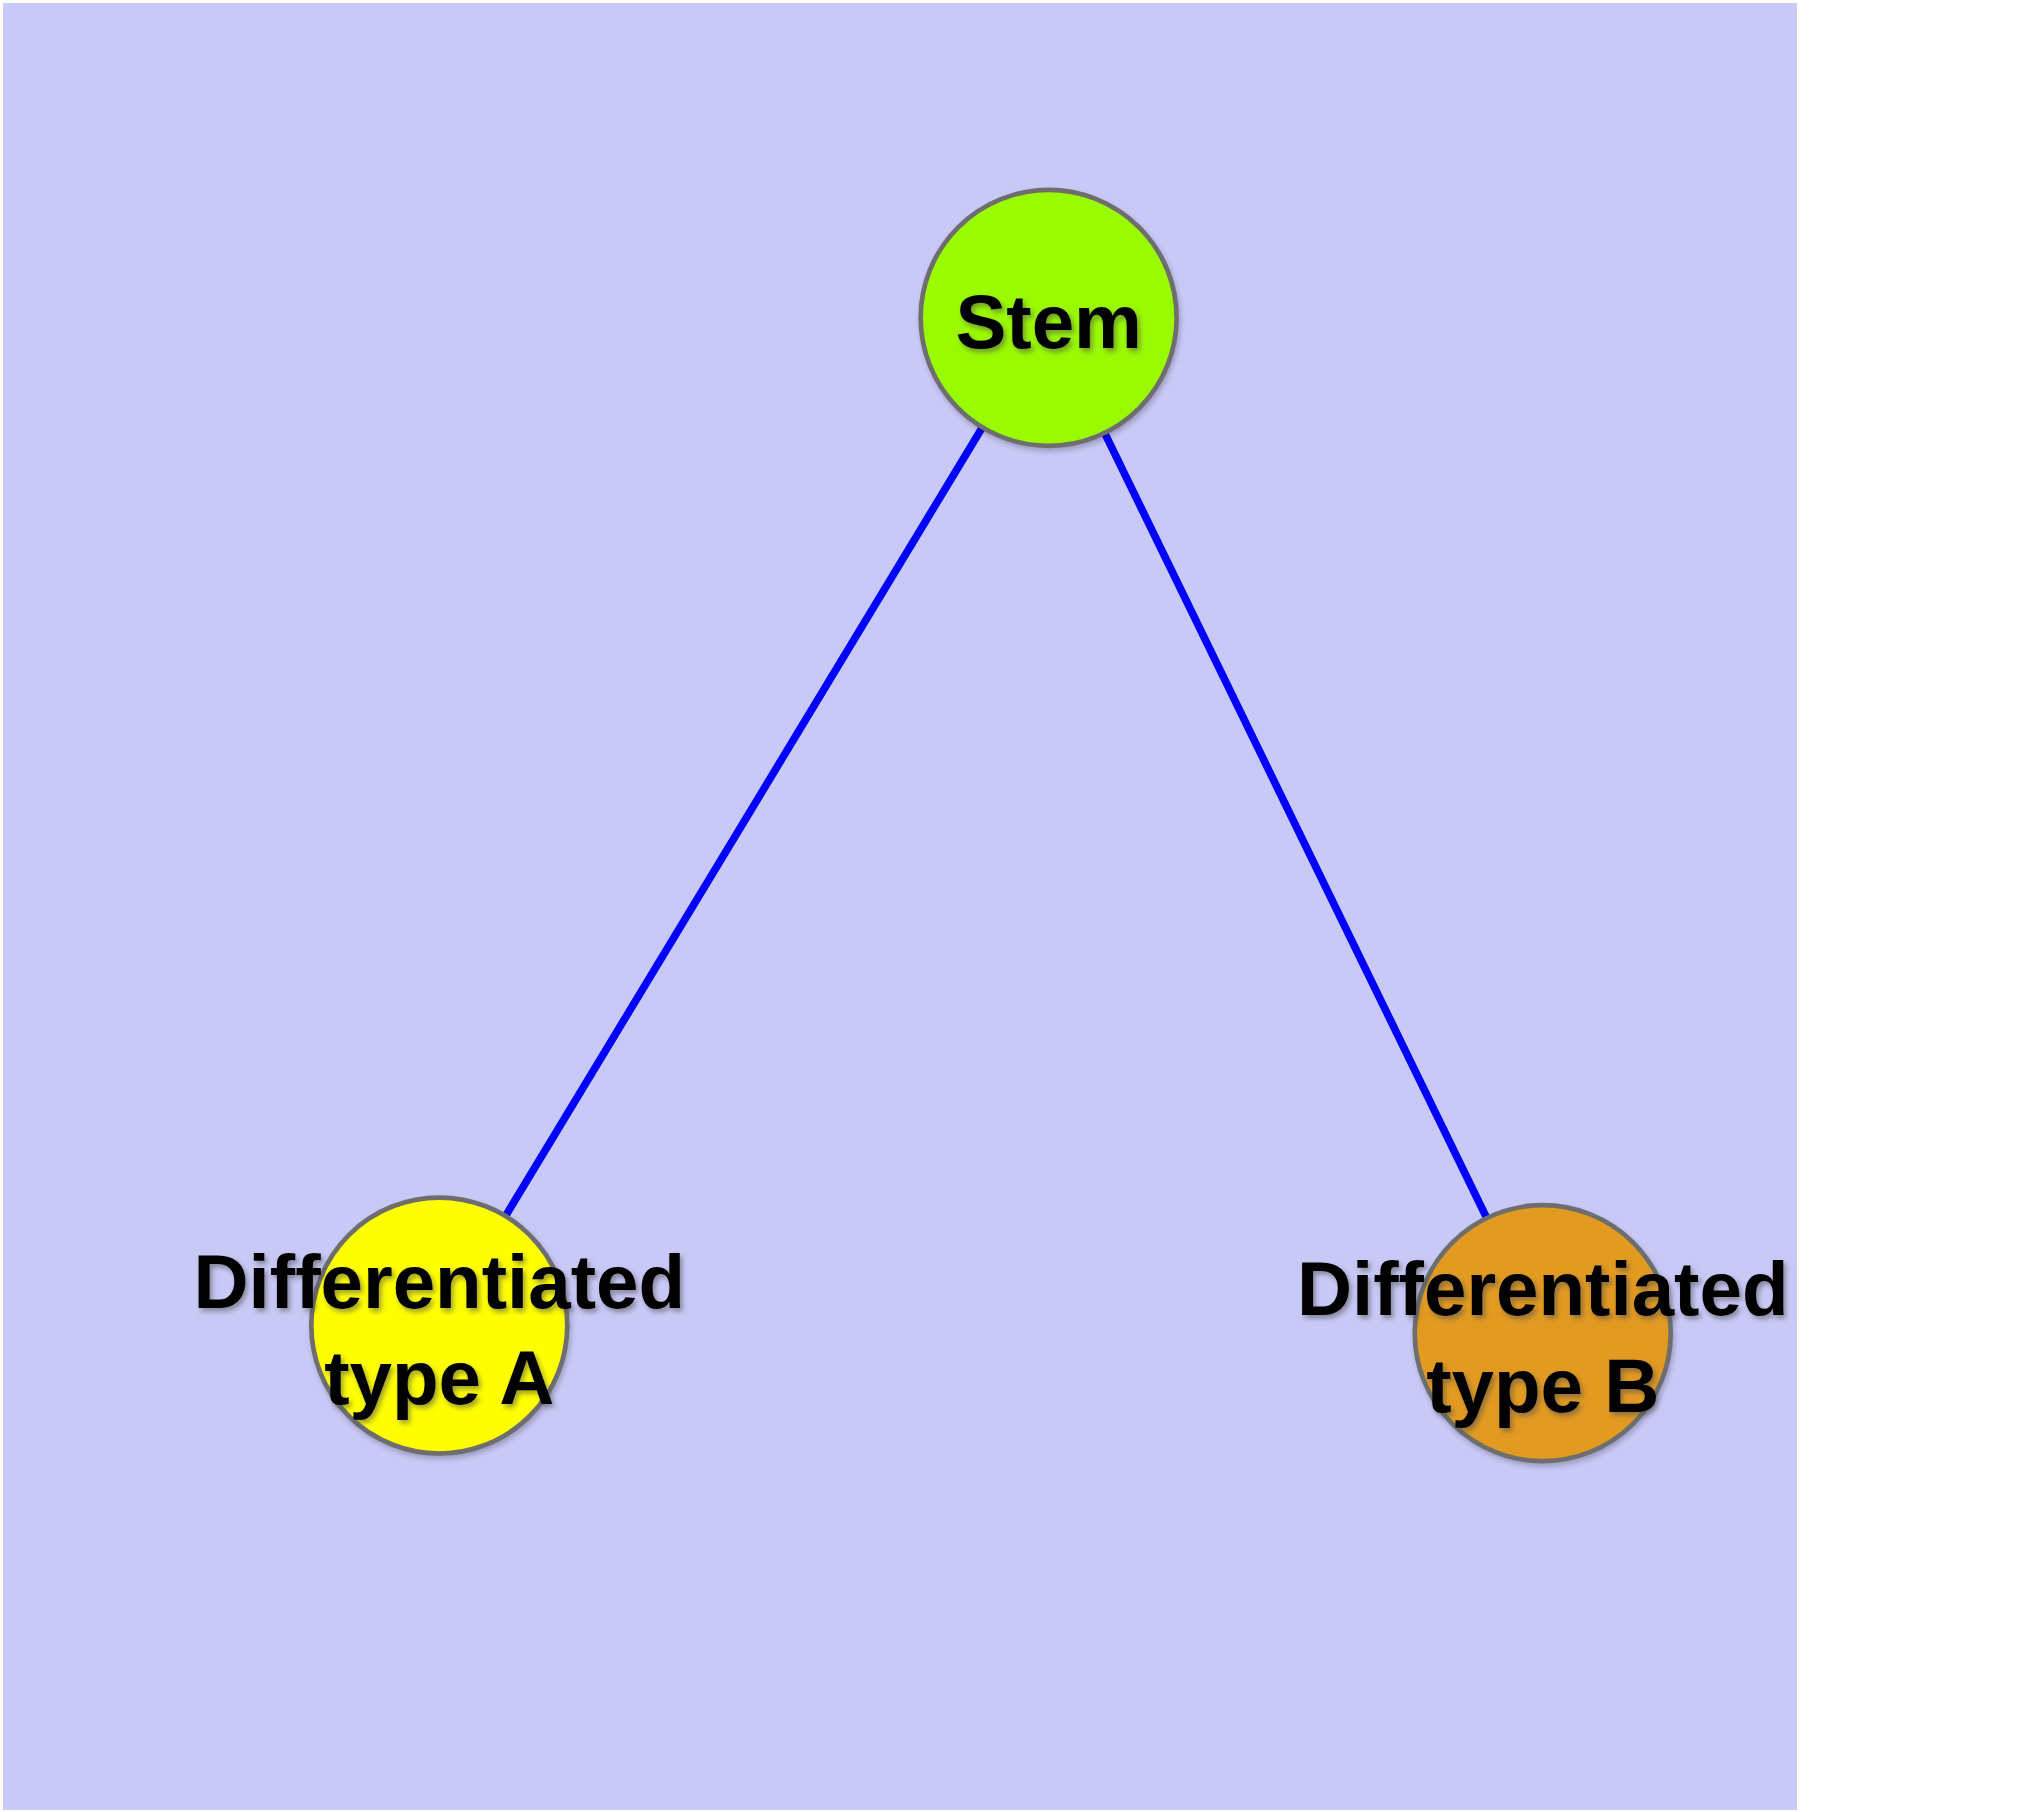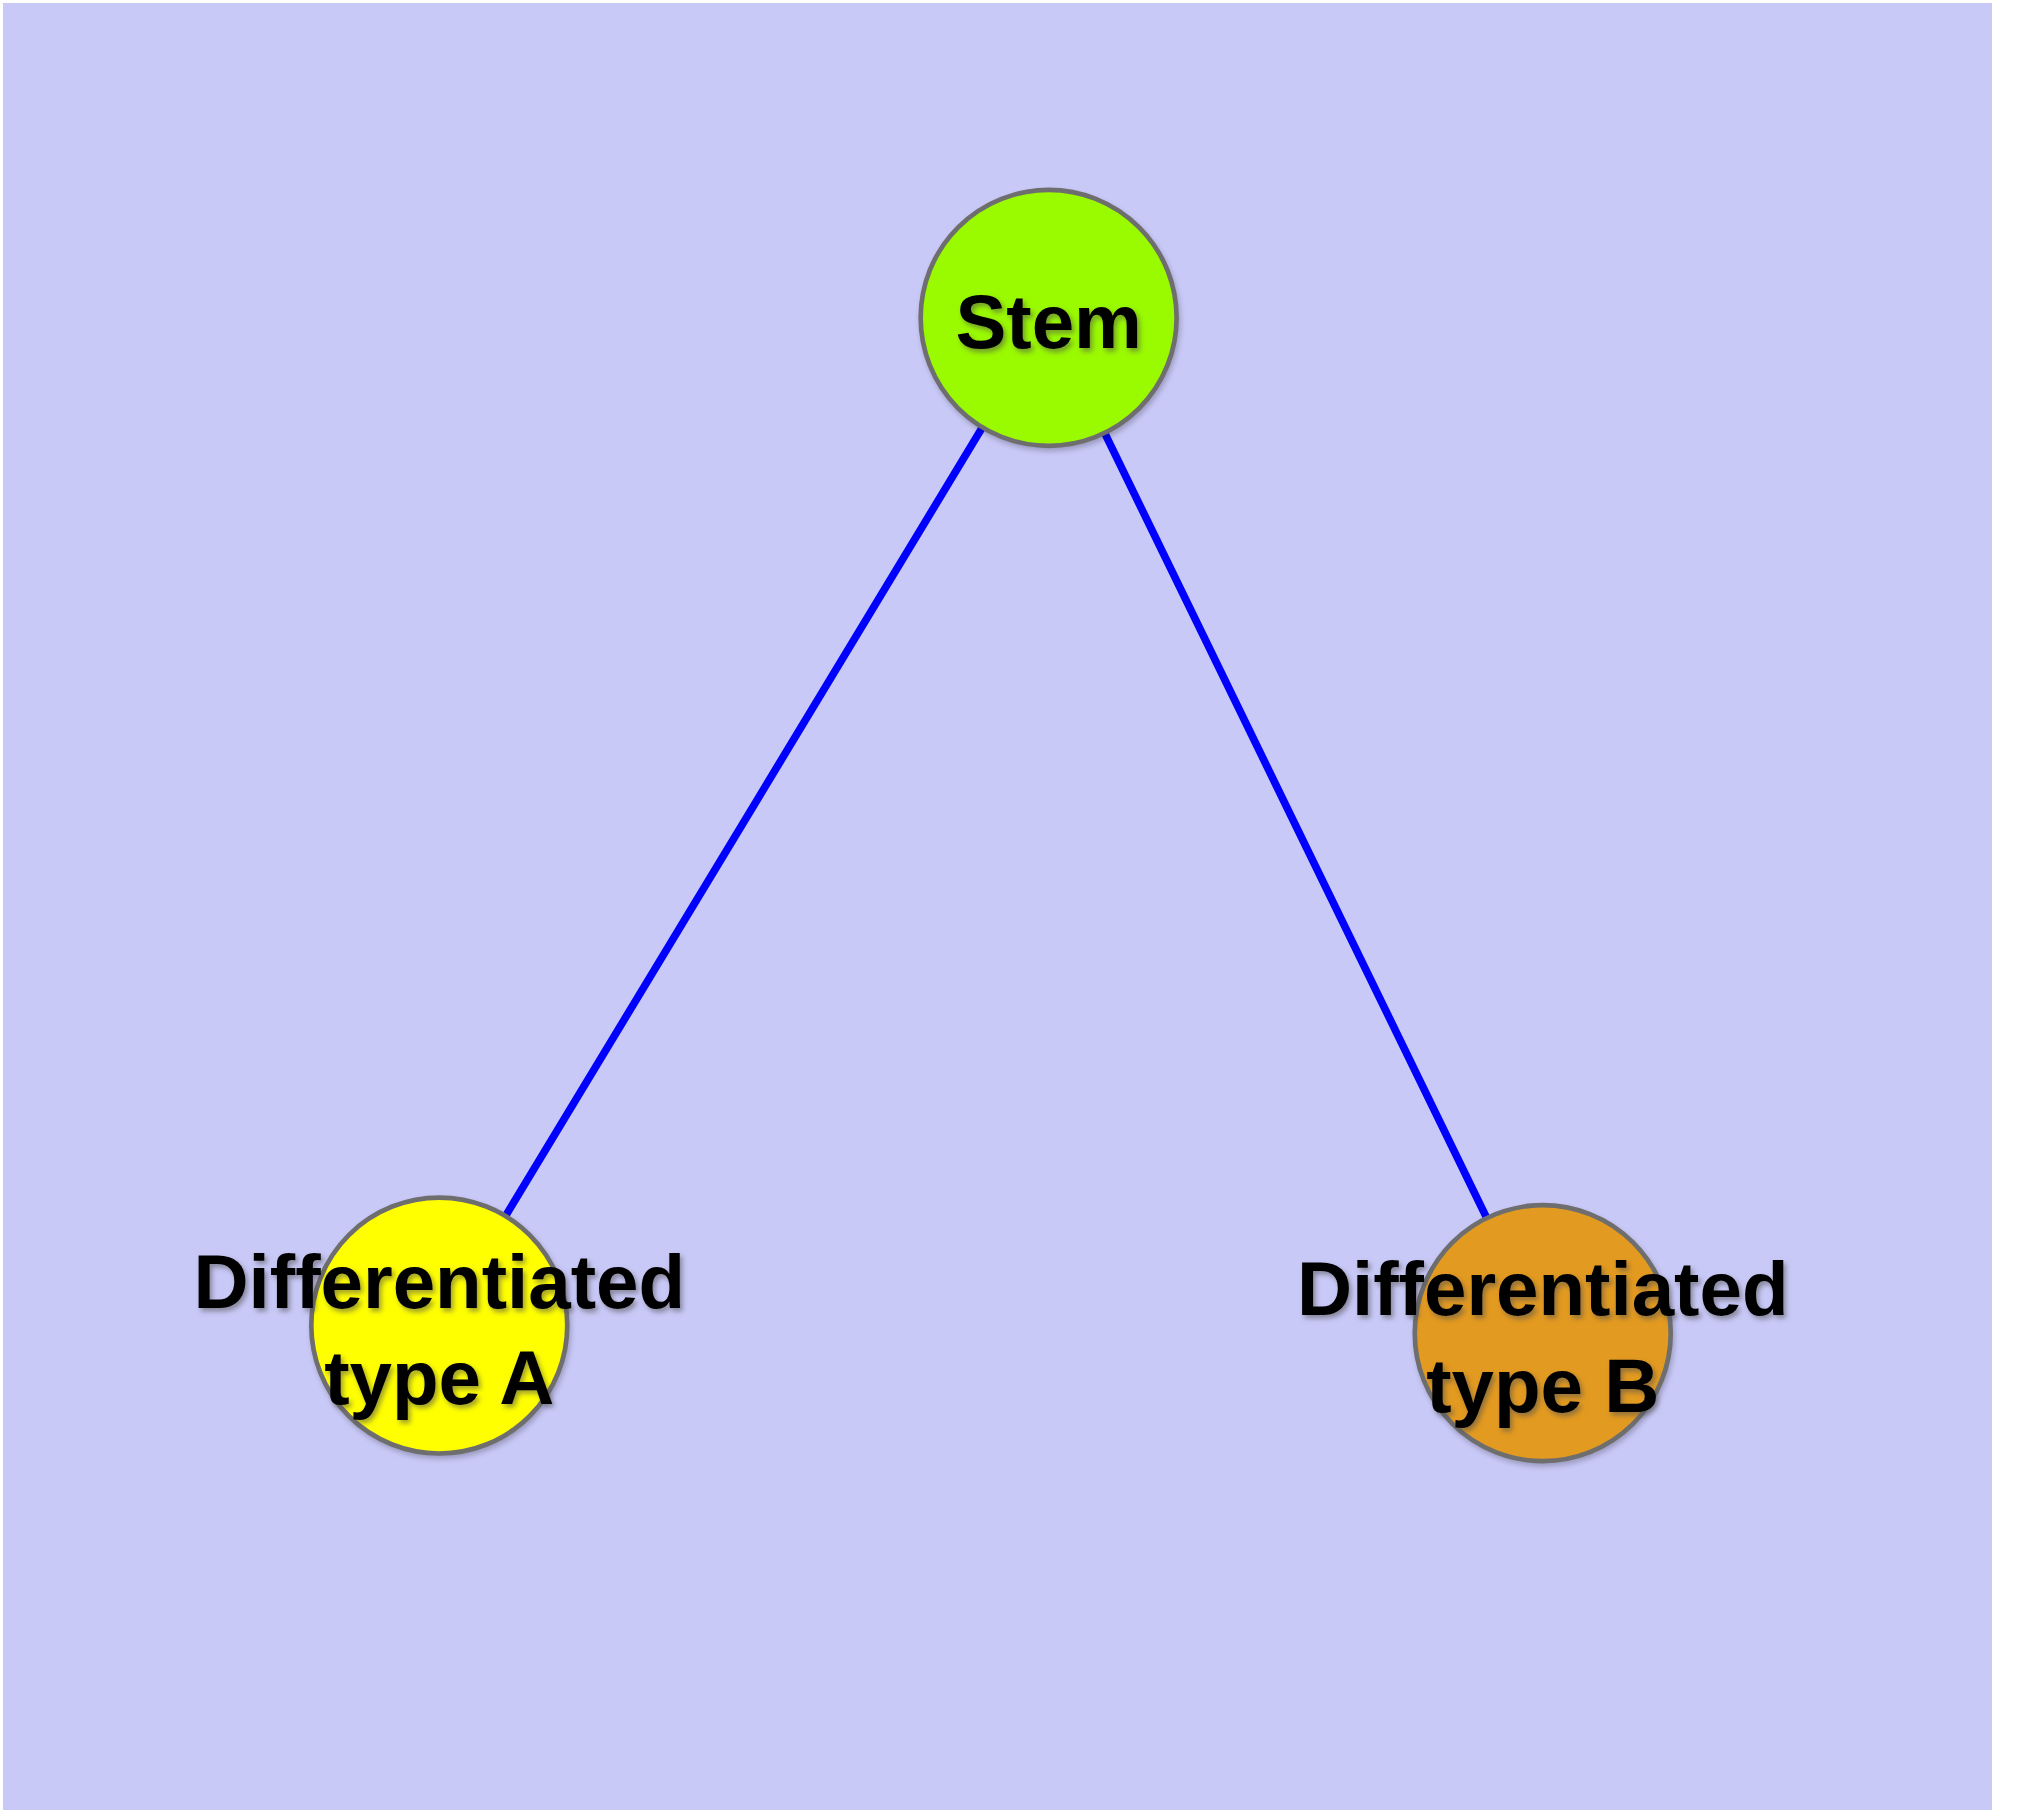--- a/index.html
+++ b/index.html
@@ -3,21 +3,21 @@
 <meta charset="utf-8">
 <style>
   html, body {
     margin: 0;
     padding: 0;
     background: #ffffff;
     font-family: "Liberation Sans", sans-serif;
   }
   .page {
     position: relative;
-    width: 1992px;
+    width: 1797px;
     height: 1812px;
     background: #ffffff;
     overflow: hidden;
   }
   
   .stage {
     position: absolute;
     left: 2.5px;
     top: 3.4px;
     right: 0;

